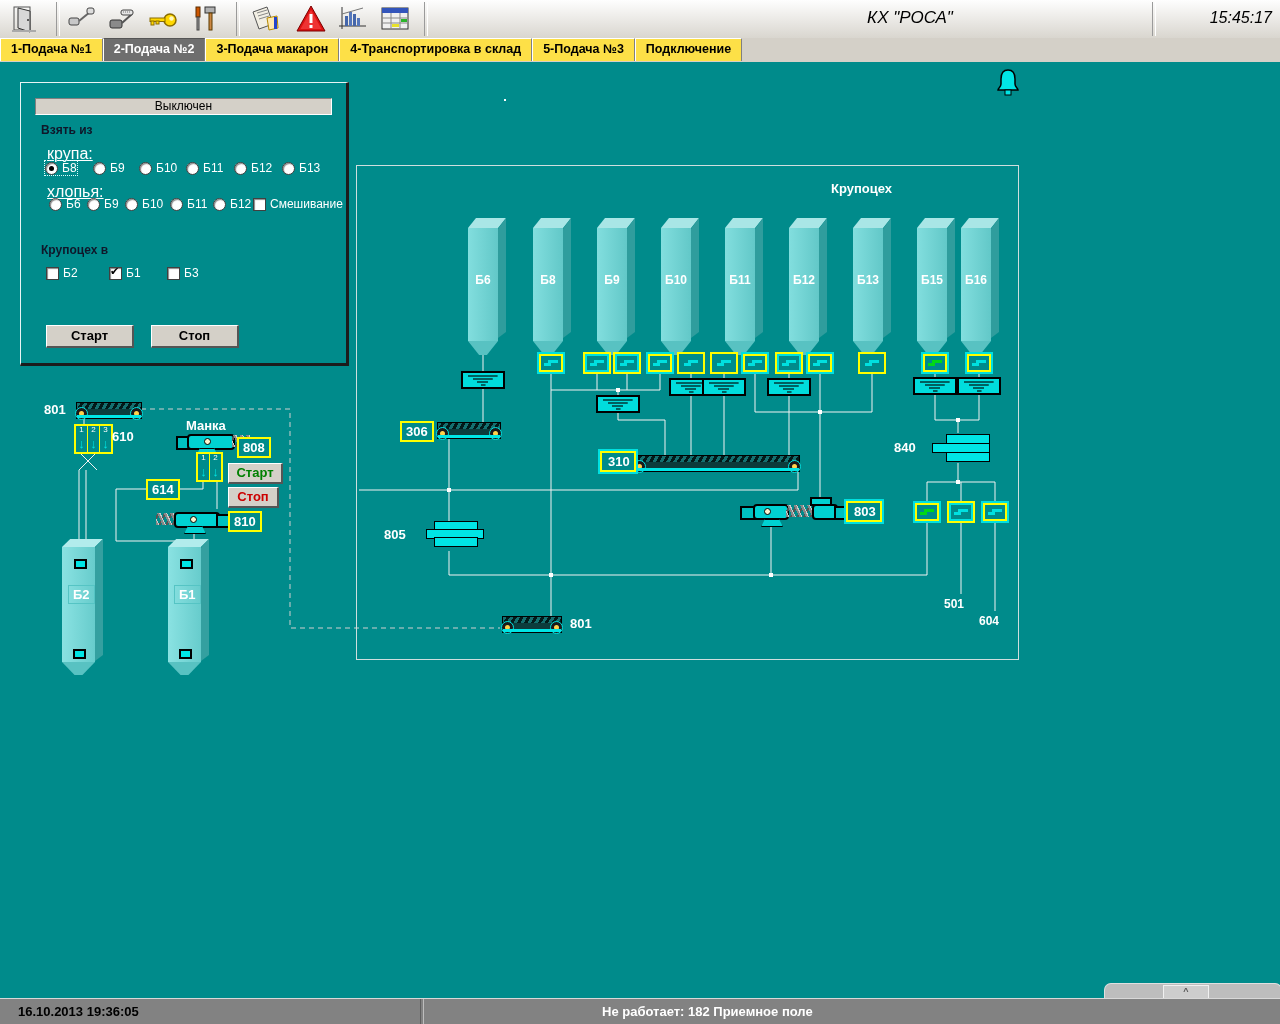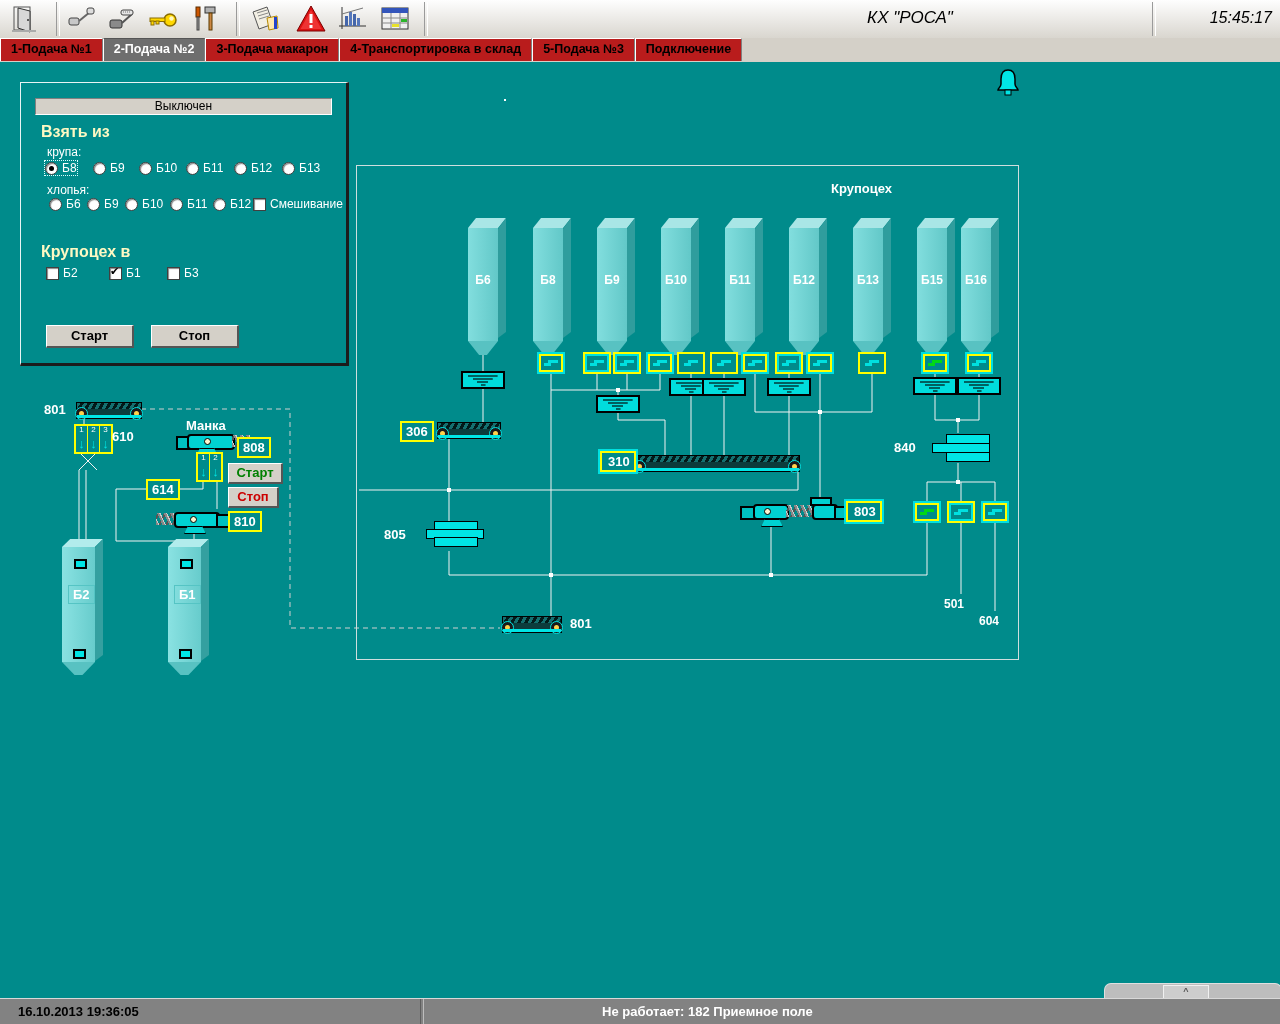--- a/index.html
+++ b/index.html
@@ -7,33 +7,33 @@
        font-family:"Liberation Sans","DejaVu Sans",sans-serif;}
   
   .toolbar{position:absolute;left:0;top:0;width:1280px;height:38px;
            background:linear-gradient(#fefefe,#d9d6cf);border-bottom:1px solid #9a9a9a;}
   .tbtn{position:absolute;top:3px;width:34px;height:32px;display:flex;align-items:center;justify-content:center;}
   .tsep{position:absolute;top:2px;width:2px;height:34px;border-left:1px solid #9a9a9a;border-right:1px solid #fff;}
   .title{position:absolute;left:800px;top:8px;width:220px;color:#000;font-style:italic;font-size:17px;text-align:center;}
   .clock{position:absolute;left:1160px;top:9px;width:112px;color:#000;font-style:italic;font-size:16px;text-align:right;}
   
   .tabbar{position:absolute;left:0;top:38px;width:1280px;height:24px;background:#d4d0c8;}
-  .tab{display:inline-block;height:17px;padding:3px 10px 2px 10px;background:#b91c1c;color:#000;
+  .tab{display:inline-block;height:17px;padding:3px 10px 2px 10px;background:#fde047;color:#000;
        font-size:12.5px;font-weight:bold;border-right:1px solid #808080;border-left:1px solid #fff;
        border-top:1px solid #fff;cursor:default;vertical-align:top;}
   .tab.active{background:#6e6e6e;color:#fff;border-top:1px solid #555;}
   
   .panel{position:absolute;left:20px;top:82px;width:325px;height:280px;background:#008b8b;
          border-top:1px solid #e8f4f4;border-left:1px solid #e8f4f4;
          border-right:3px solid #1c1c1c;border-bottom:3px solid #1c1c1c;}
   .panel-status{position:absolute;left:14px;top:15px;width:295px;height:15px;background:#d4d0c8;
          border-top:1px solid #808080;border-left:1px solid #808080;border-bottom:1px solid #fff;border-right:1px solid #fff;
          color:#000;font-size:12px;text-align:center;line-height:15px;}
-  .plabel{position:absolute;color:#fef9c3;font-size:16px;font-weight:bold;}
-  .plabel2{position:absolute;color:#fff;font-size:12px;}
+  .plabel{position:absolute;color:#0f172a;font-size:12px;font-weight:bold;}
+  .plabel2{position:absolute;color:#fff;font-size:16px;text-decoration:underline;}
   .ritem{position:absolute;display:flex;align-items:center;gap:4px;color:#fff;font-size:12px;height:14px;}
   .ritem.focused{outline:1px dotted #dff;}
   .radio{width:11px;height:11px;border-radius:50%;background:#fff;border:1px solid #404040;
          box-shadow:inset 1px 1px 1px #888;position:relative;flex:0 0 auto;}
   .radio.selected::after{content:"";position:absolute;left:3px;top:3px;width:5px;height:5px;border-radius:50%;background:#000;}
   .cbox{width:11px;height:11px;background:#fff;border:1px solid #404040;box-shadow:inset 1px 1px 1px #888;
         position:relative;flex:0 0 auto;}
   .cbox.checked::after{content:"✔";position:absolute;left:0px;top:-3px;font-size:11px;color:#000;font-weight:bold;}
   .btn3d{position:absolute;background:#d4d0c8;border-top:1px solid #fff;border-left:1px solid #fff;
          border-right:2px solid #555;border-bottom:2px solid #555;color:#000;font-size:13px;font-weight:bold;

